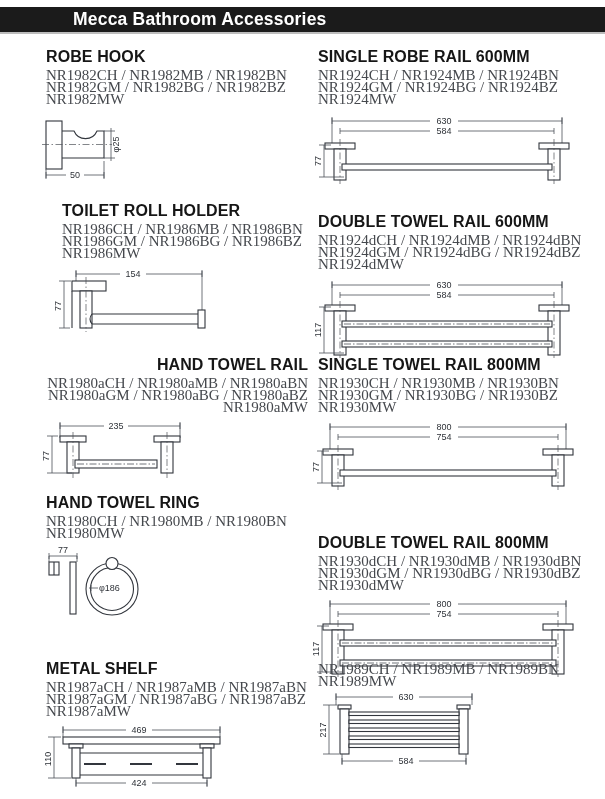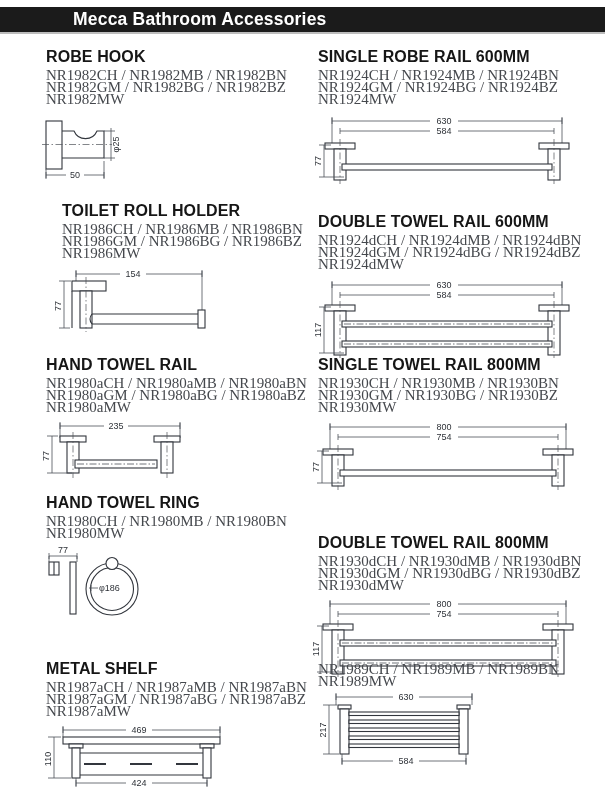--- a/index.html
+++ b/index.html
@@ -163,21 +163,21 @@
       <line class="rl" x1="26" y1="65" x2="232" y2="65"></line>
       <line class="cl" x1="22" y1="22" x2="22" y2="79"></line>
         <line class="cl" x1="236" y1="22" x2="236" y2="79"></line>
       <line class="dim" x1="1" y1="28" x2="13" y2="28"></line>
         <line class="dim" x1="1" y1="74" x2="26" y2="74"></line>
       <line class="dim" x1="6" y1="28" x2="6" y2="74"></line>
       <text class="dt" text-anchor="middle" transform="translate(3,51) rotate(-90)">117</text>
     </svg>
   </section>
 
-  <section class="product" style="left:46px;top:356px;">
+  <section class="product" style="left:46px;top:356px;text-align:right;">
     <h2 class="ptitle">HAND TOWEL RAIL</h2>
     <div class="codes">
       <div>NR1980aCH / NR1980aMB / NR1980aBN</div>
       <div>NR1980aGM / NR1980aBG / NR1980aBZ</div>
       <div>NR1980aMW</div>
     </div>
     <svg width="140" height="64" style="margin-top:7px;">
       <line class="dim" x1="14" y1="6" x2="58" y2="6"></line>
         <line class="dim" x1="82" y1="6" x2="134" y2="6"></line>
       <line class="dim" x1="14" y1="3" x2="14" y2="9"></line>

